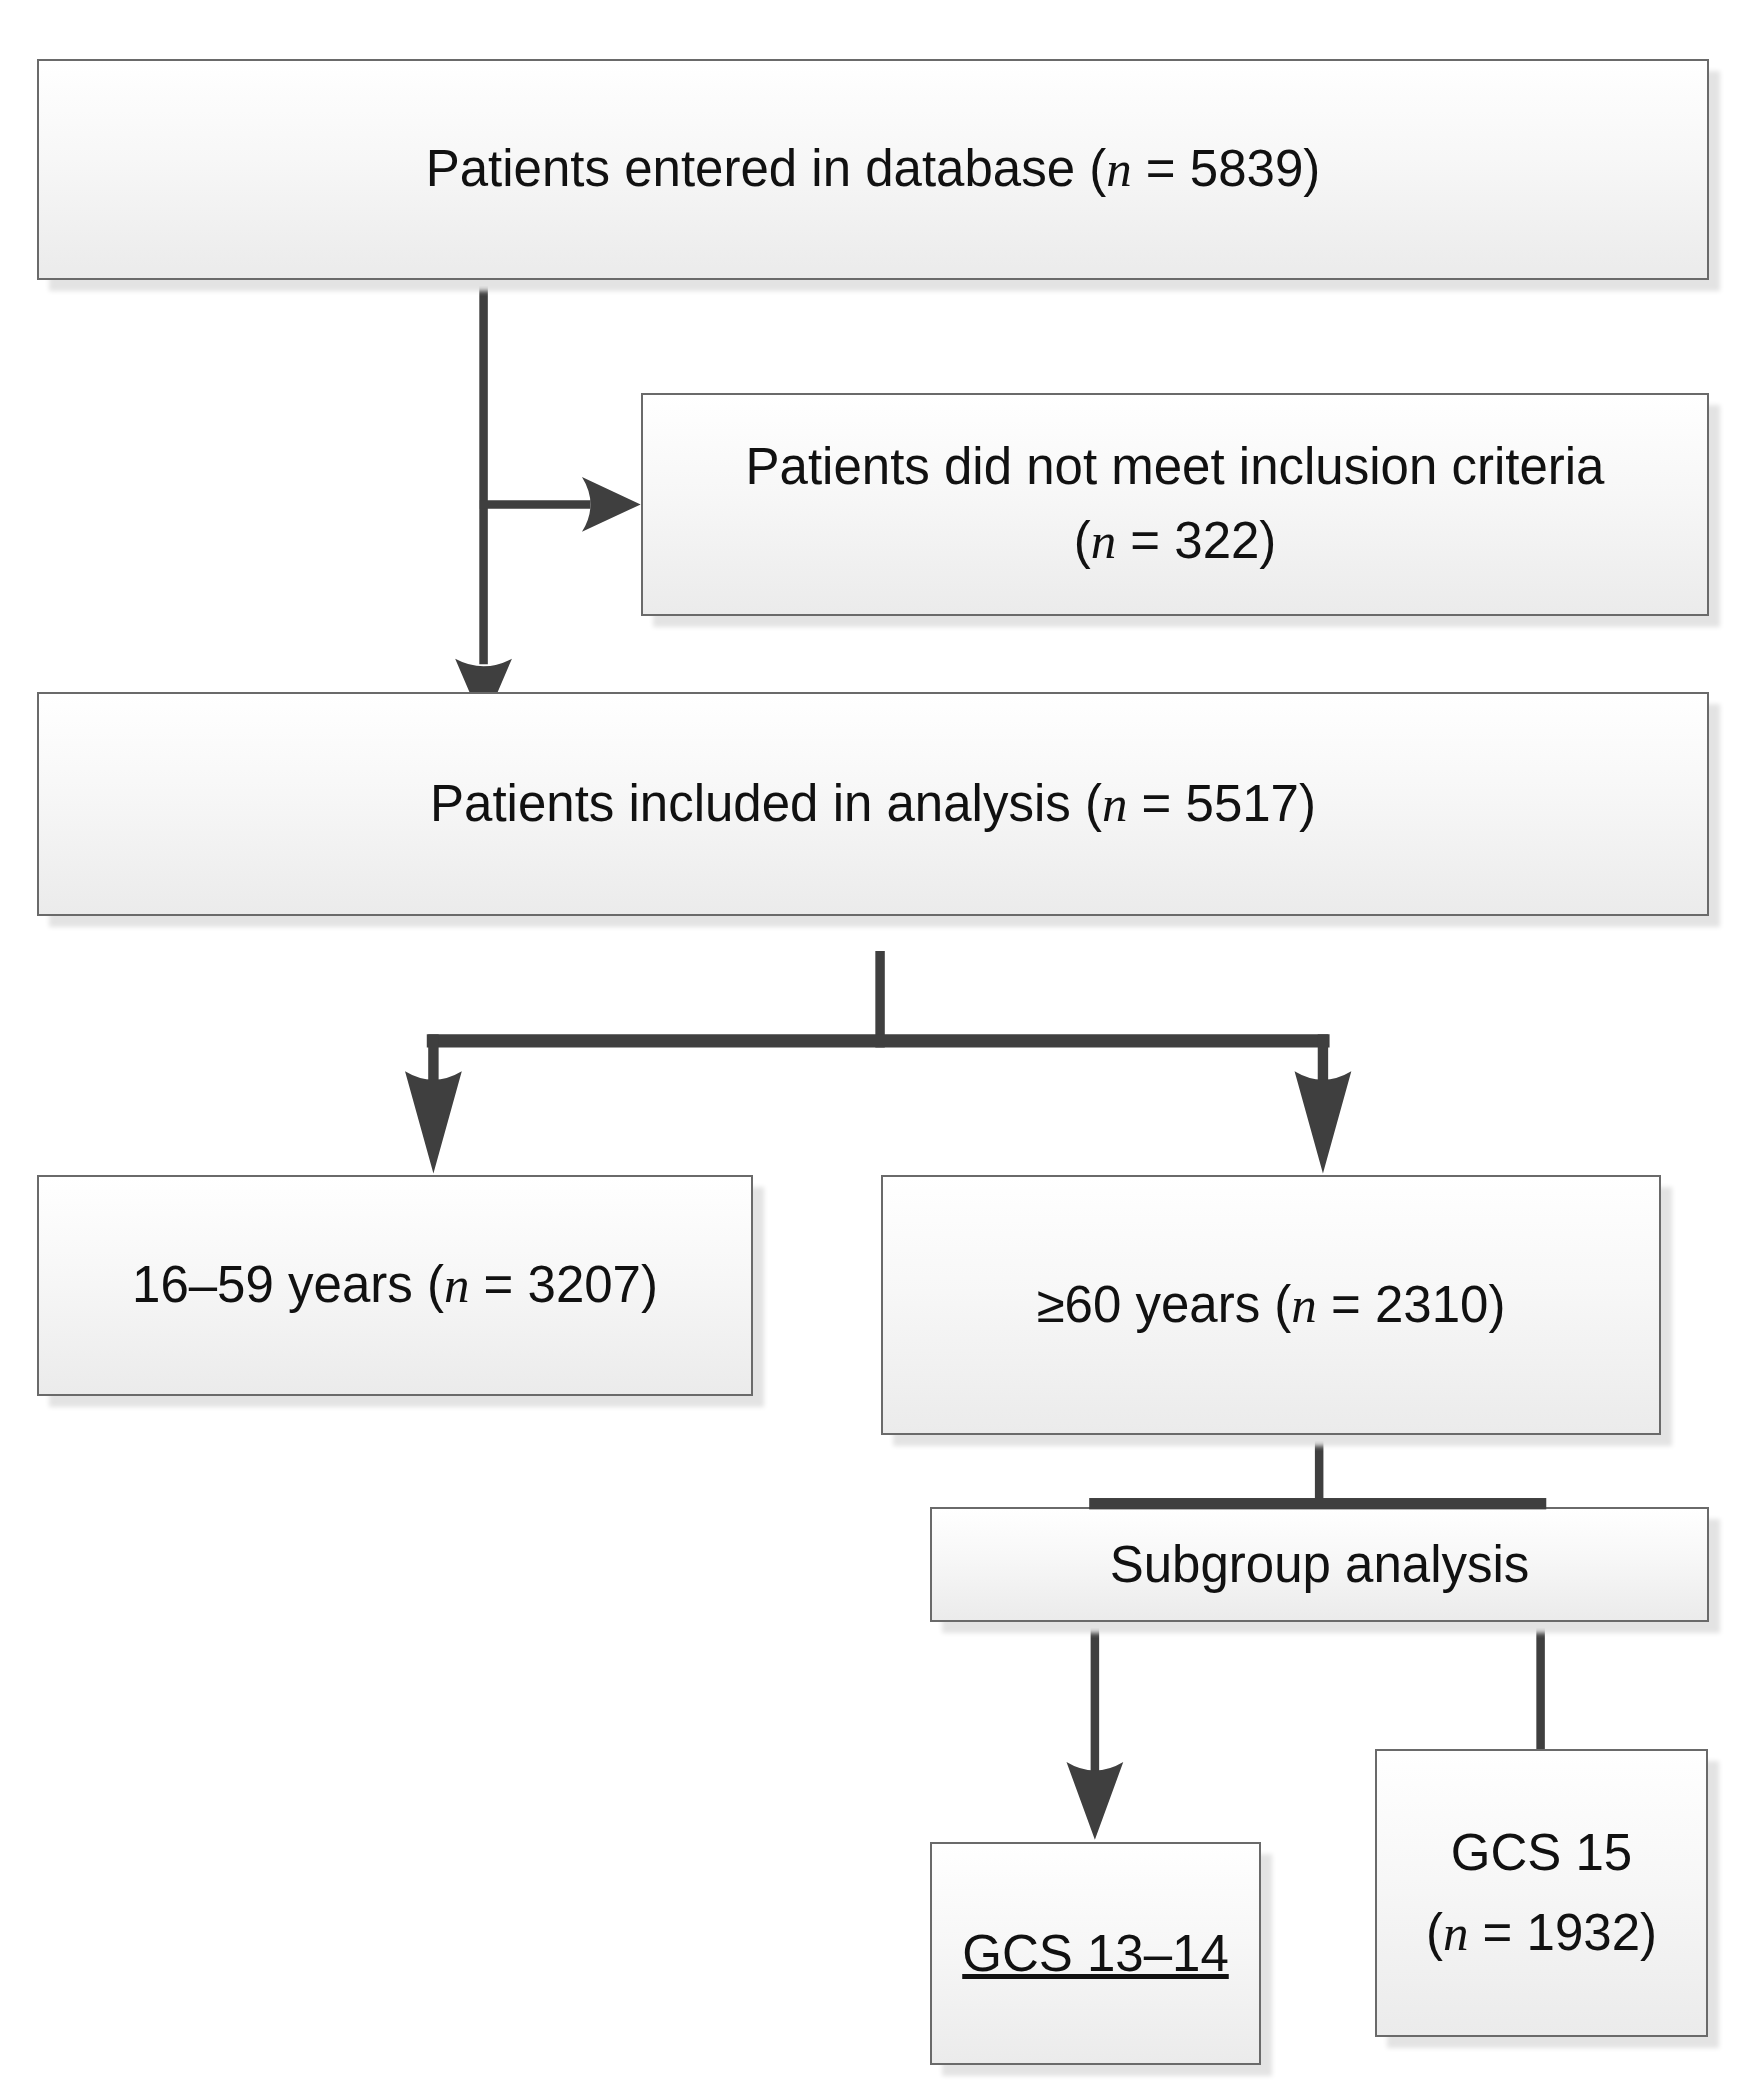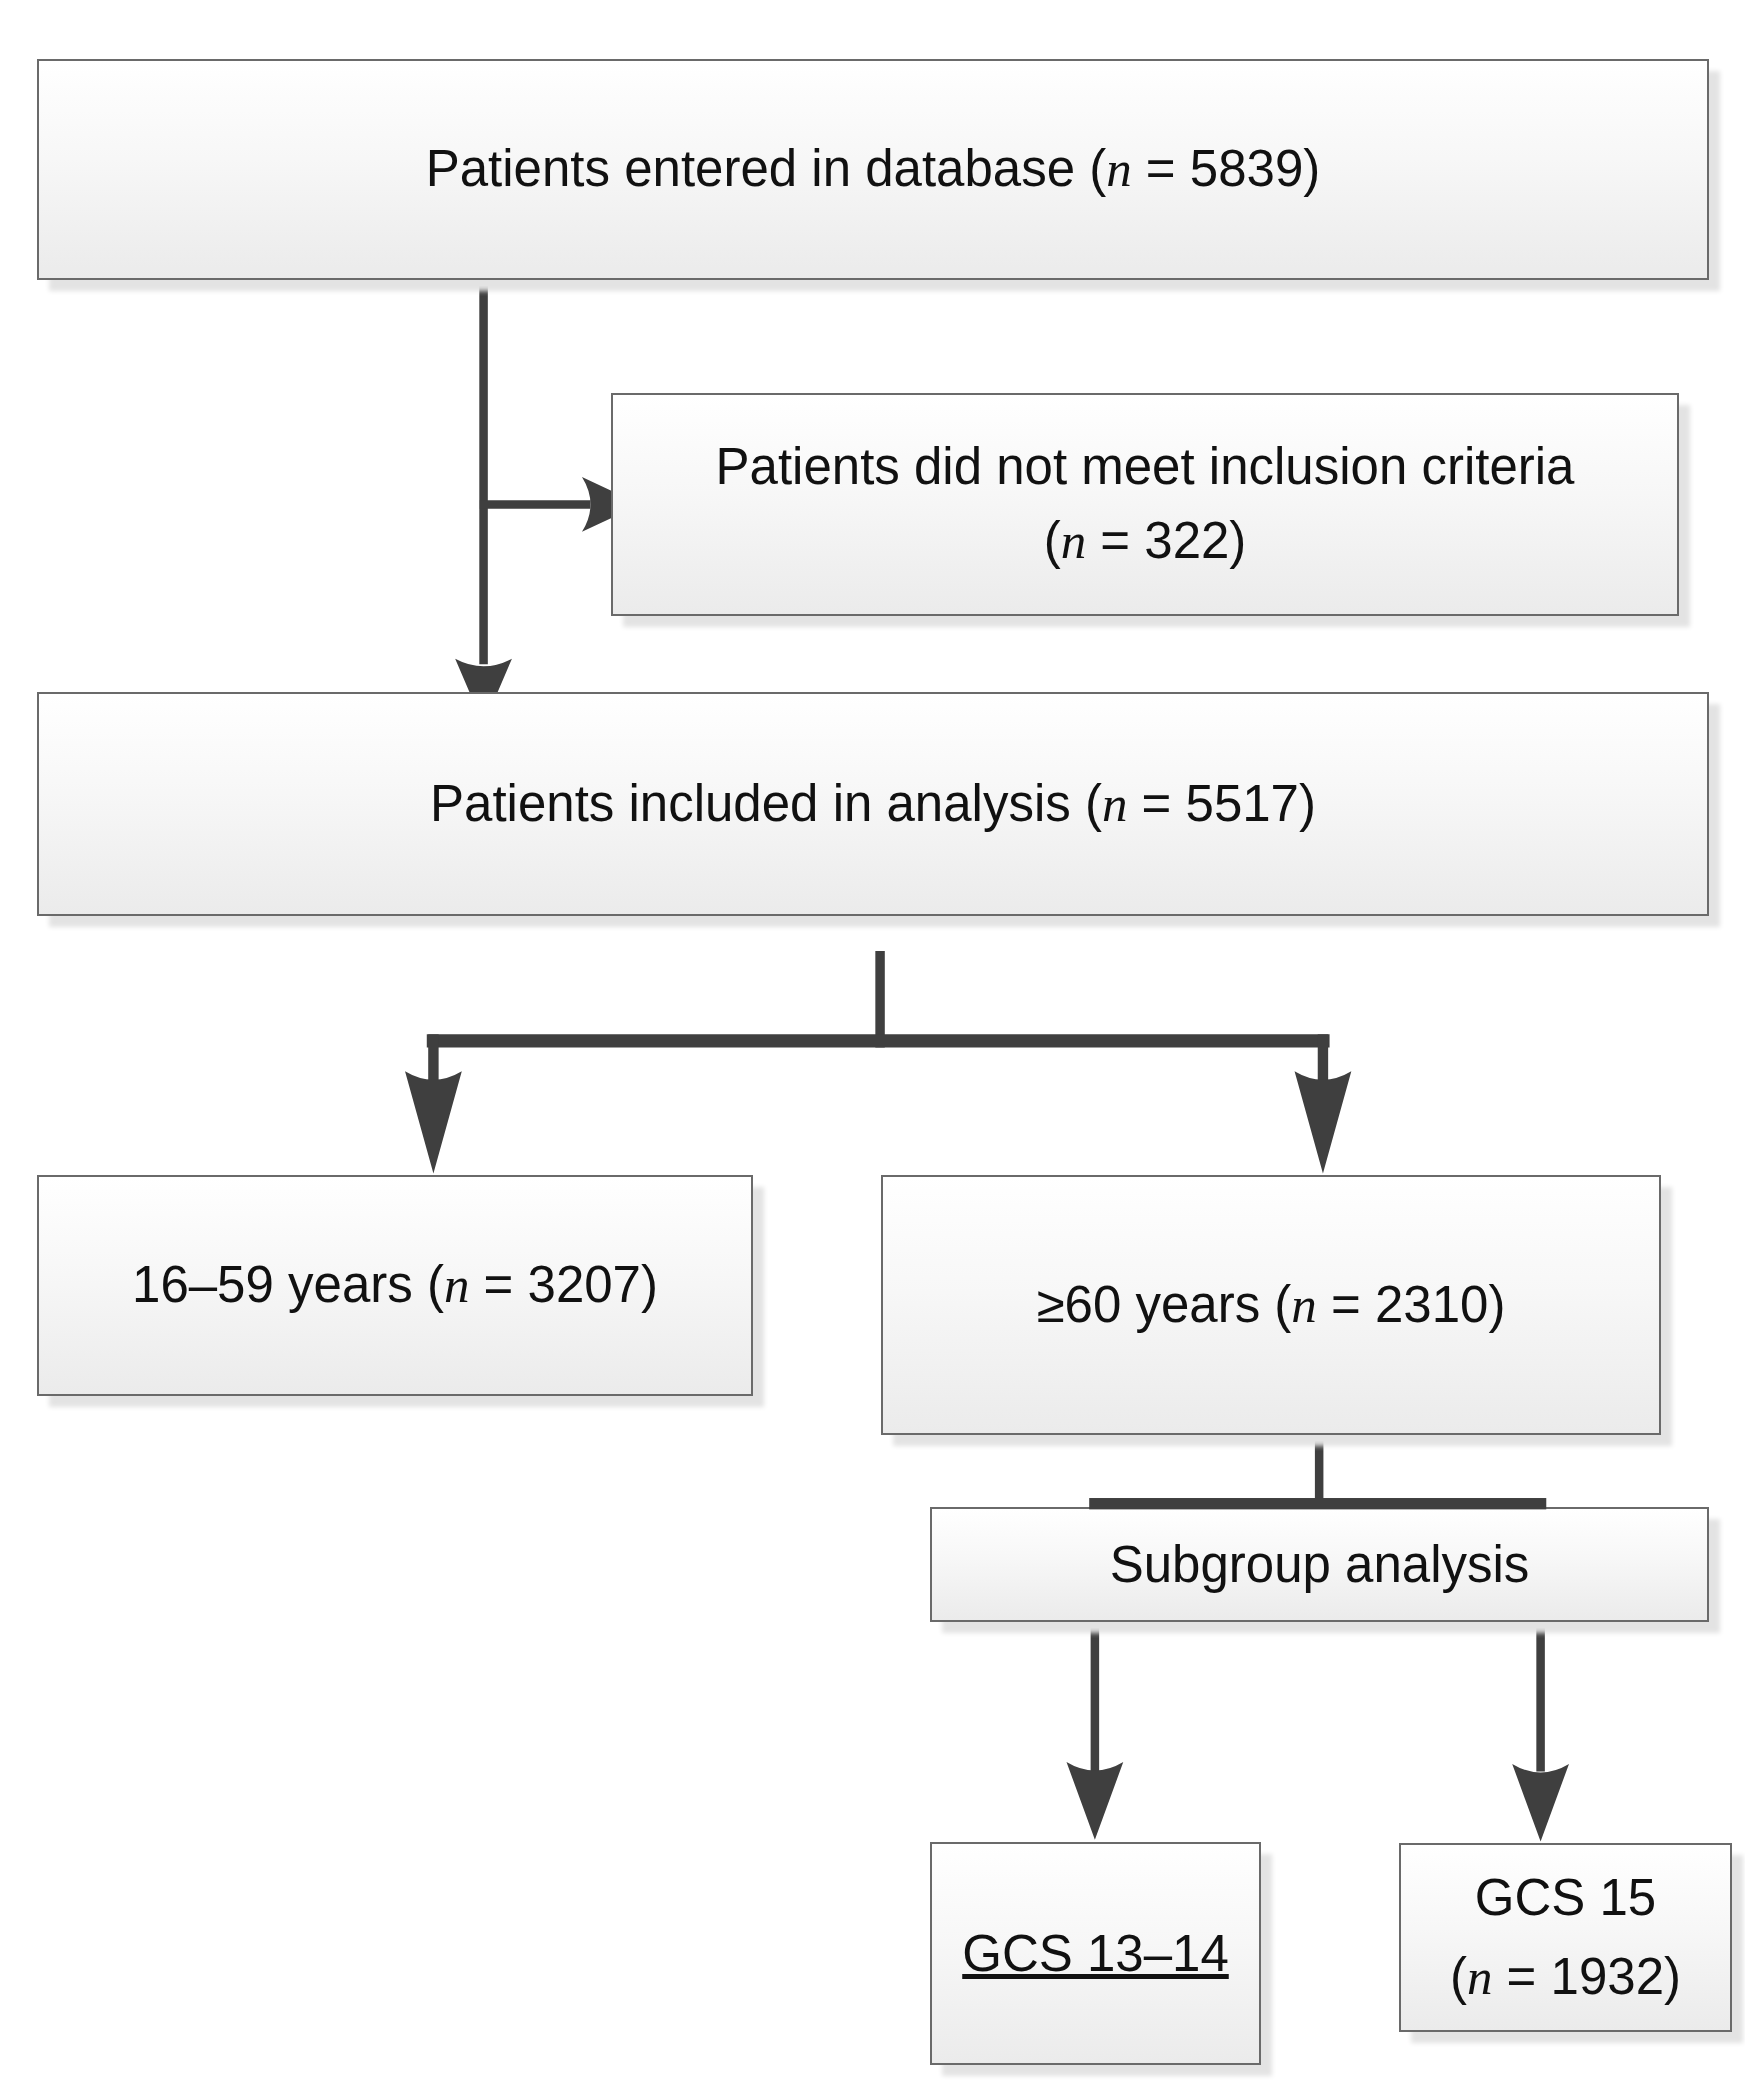--- a/index.html
+++ b/index.html
@@ -65,21 +65,21 @@
     <line x1="1157" y1="1589" x2="1157" y2="1872" stroke-width="9"></line>
     <line x1="1628" y1="1589" x2="1628" y2="1872" stroke-width="9"></line>
     <path d="M1127,1862 Q1157,1880 1187,1862 L1157,1944 Z"></path>
     <path d="M1598,1864 Q1628,1882 1658,1864 L1628,1946 Z"></path>
   </svg>
 
   <div class="box" style="left:37px;top:59px;width:1672px;height:221px;">
     <div class="bline"><span>Patients entered in database (</span><i class="nvar">n</i><span> = 5839)</span></div>
   </div>
 
-  <div class="box" style="left:611px;top:393px;width:1068px;height:223px;">
+  <div class="box" style="left:641px;top:393px;width:1068px;height:223px;">
     <div class="bline">Patients did not meet inclusion criteria</div>
     <div class="bline"><span>(</span><i class="nvar">n</i><span> = 322)</span></div>
   </div>
 
   <div class="box" style="left:37px;top:692px;width:1672px;height:224px;">
     <div class="bline"><span>Patients included in analysis (</span><i class="nvar">n</i><span> = 5517)</span></div>
   </div>
 
   <div class="box" style="left:37px;top:1175px;width:716px;height:221px;">
     <div class="bline"><span>16–59 years (</span><i class="nvar">n</i><span> = 3207)</span></div>
@@ -90,21 +90,21 @@
   </div>
 
   <div class="box" style="left:930px;top:1507px;width:779px;height:115px;">
     <div class="bline">Subgroup analysis</div>
   </div>
 
   <div class="box gcs" style="left:930px;top:1842px;width:331px;height:223px;text-decoration:underline;">
     <div class="bline">GCS 13–14</div>
   </div>
 
-  <div class="box gcs" style="left:1375px;top:1843px;width:333px;height:189px;margin-left:24px;">
+  <div class="box gcs" style="left:1375px;top:1749px;width:333px;height:288px;">
     <div class="bline">GCS 15</div>
     <div class="bline"><span>(</span><i class="nvar">n</i><span> = 1932)</span></div>
   </div>
 
   <svg class="layer over" viewBox="0 0 1844 2217" xmlns="http://www.w3.org/2000/svg">
     <rect x="1151" y="1583" width="483" height="12"></rect>
   </svg>
 
 </div>
 

